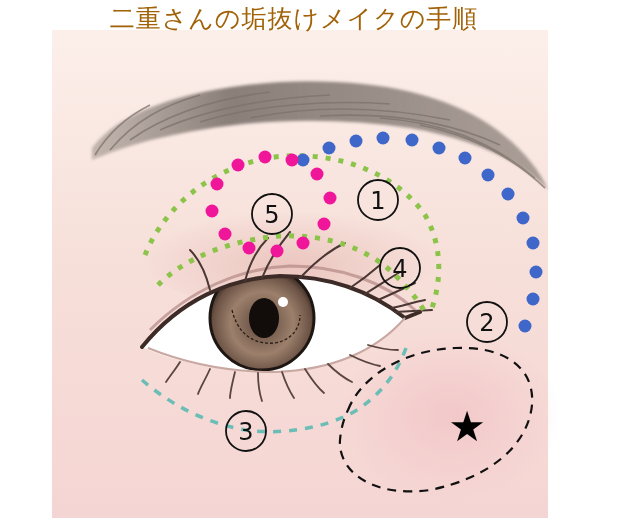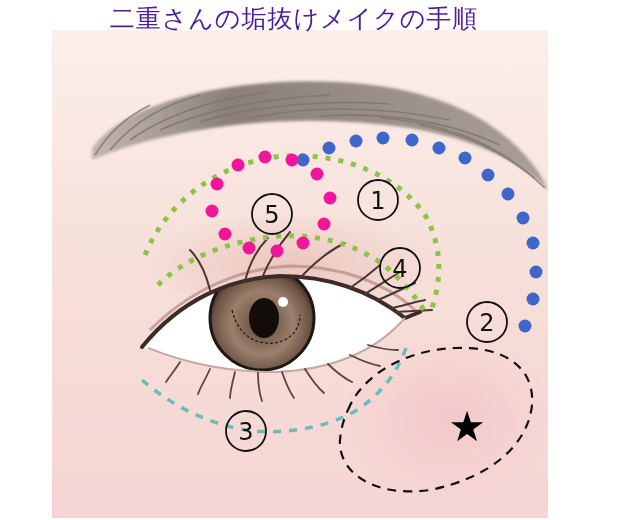--- a/index.html
+++ b/index.html
@@ -1,19 +1,19 @@
 <!DOCTYPE html>
 <html><head>
 <meta charset="utf-8">
 <style>
   html, body { margin: 0; padding: 0; background: #ffffff; }
   body { width: 620px; height: 520px; position: relative; overflow: hidden; font-family: "DejaVu Sans", sans-serif; }
   .title {
     position: absolute; left: 0; top: 4px; width: 588px; text-align: center;
-    font-family: "DejaVu Sans", sans-serif; font-size: 25px; color: #4c1d95; letter-spacing: 1px;
+    font-family: "DejaVu Sans", sans-serif; font-size: 25px; color: #a16207; letter-spacing: 1px;
     line-height: 30px; z-index: 3;
   }
   .stage { position: absolute; left: 0; top: 0; width: 620px; height: 520px; }
   svg { display: block; }
   .num-label { font-family: "DejaVu Sans", sans-serif; font-size: 24px; fill: #111; text-anchor: middle; dominant-baseline: central; }
 </style>
 </head>
 <body>
 
 <div class="title">二重さんの垢抜けメイクの手順</div>

